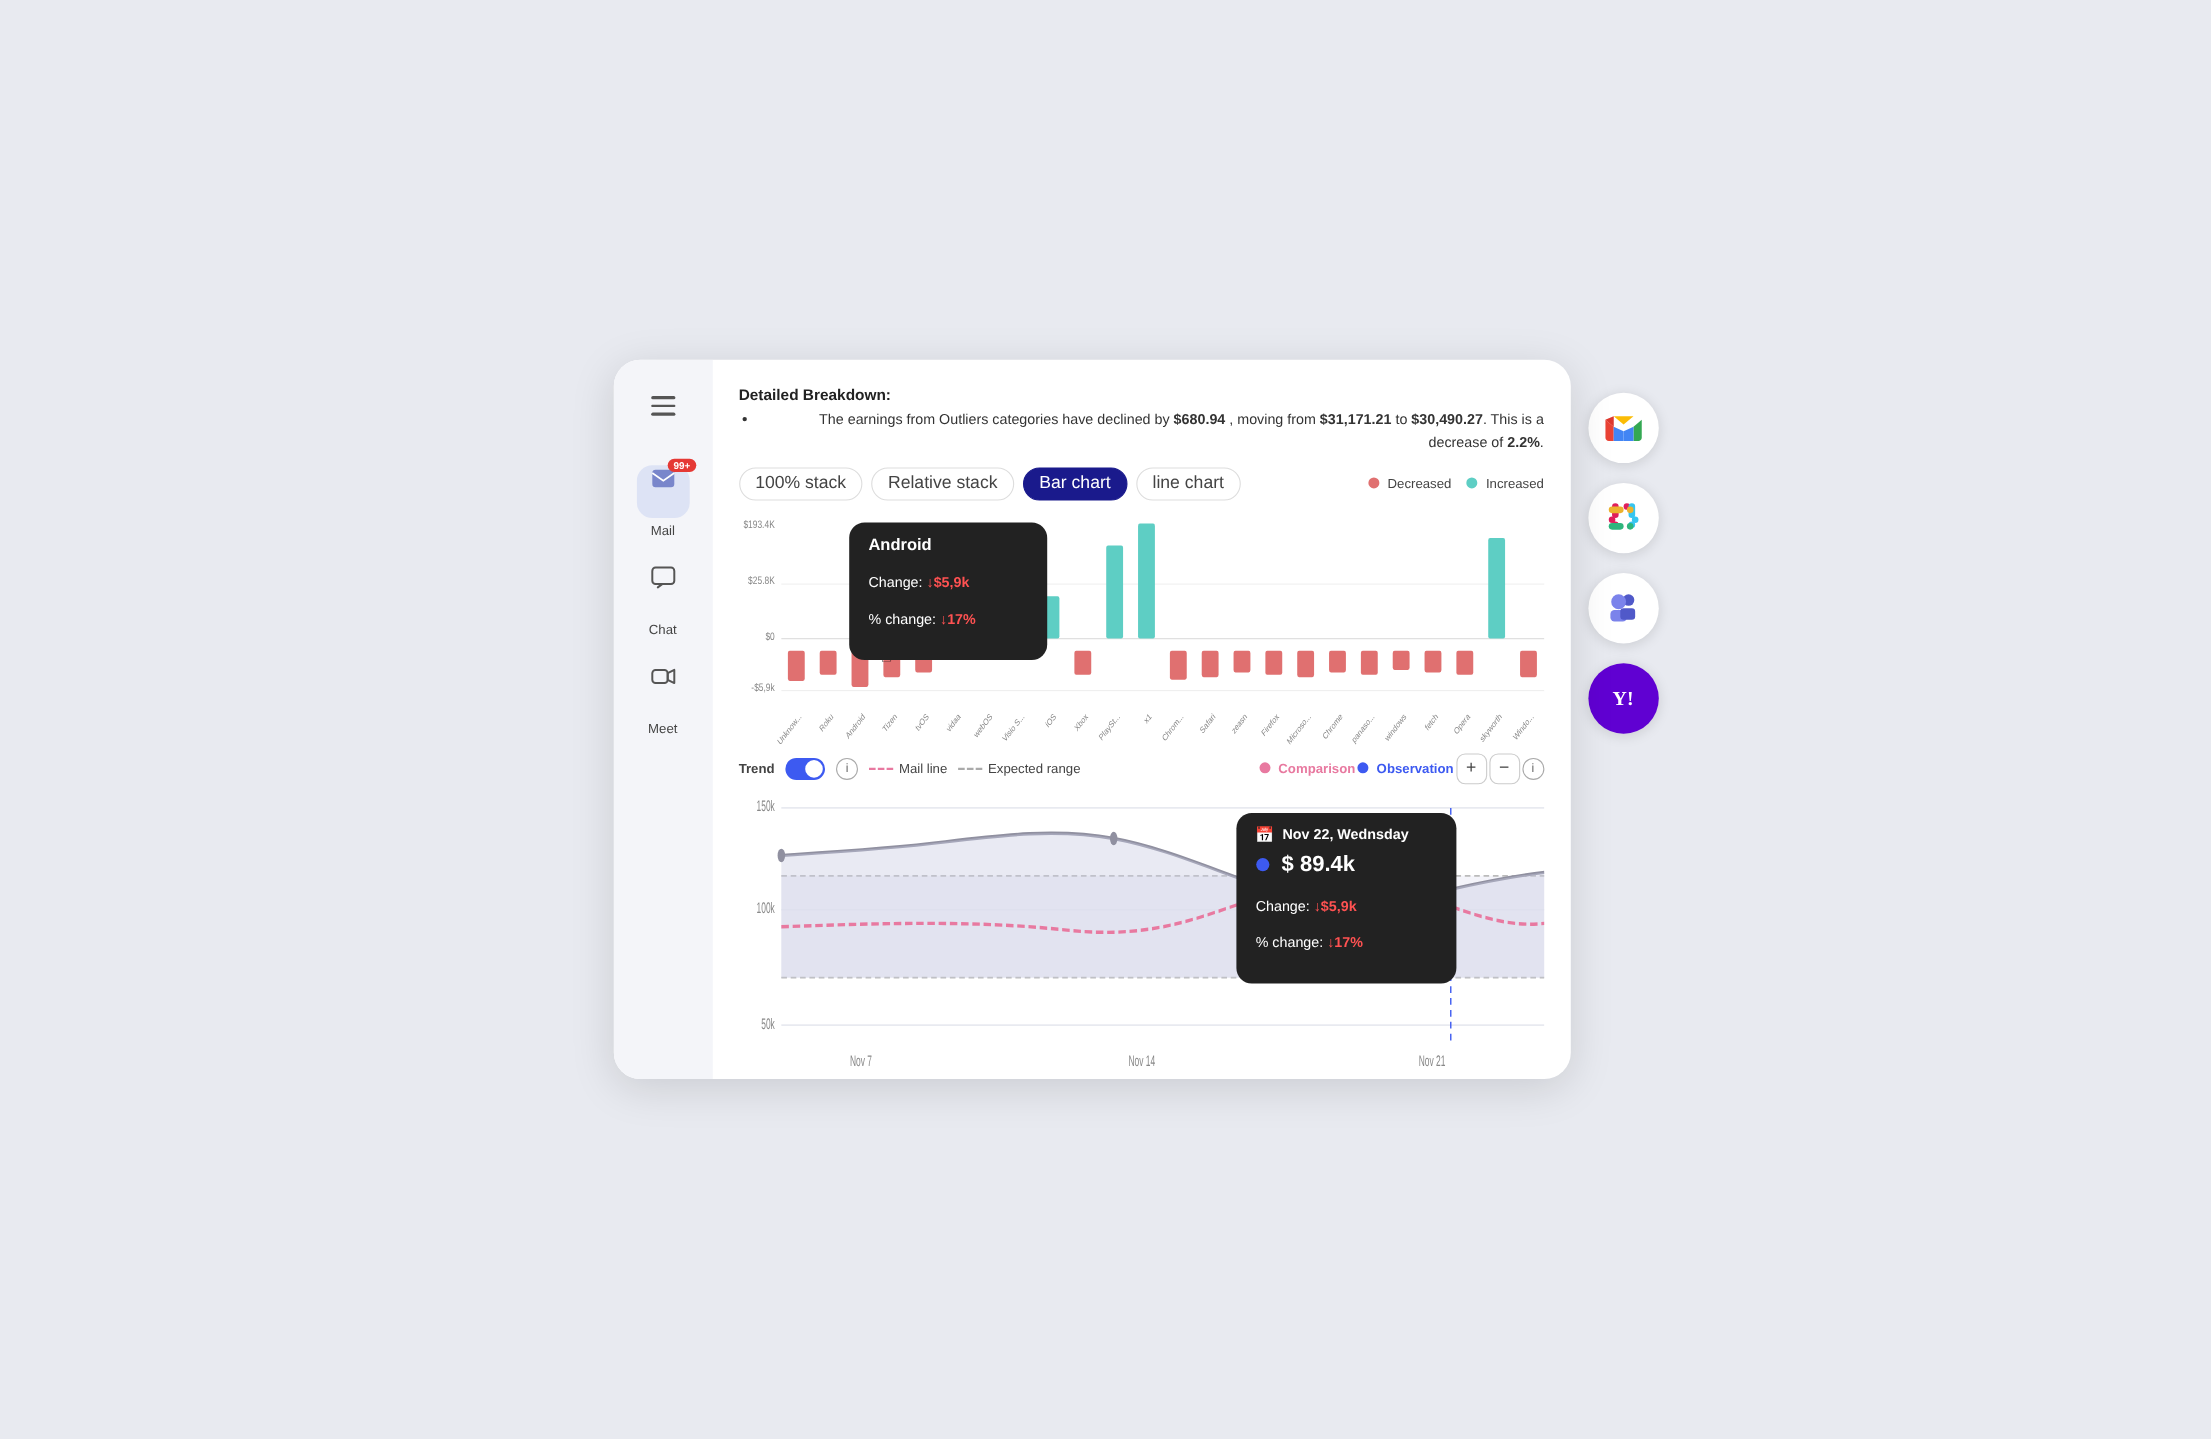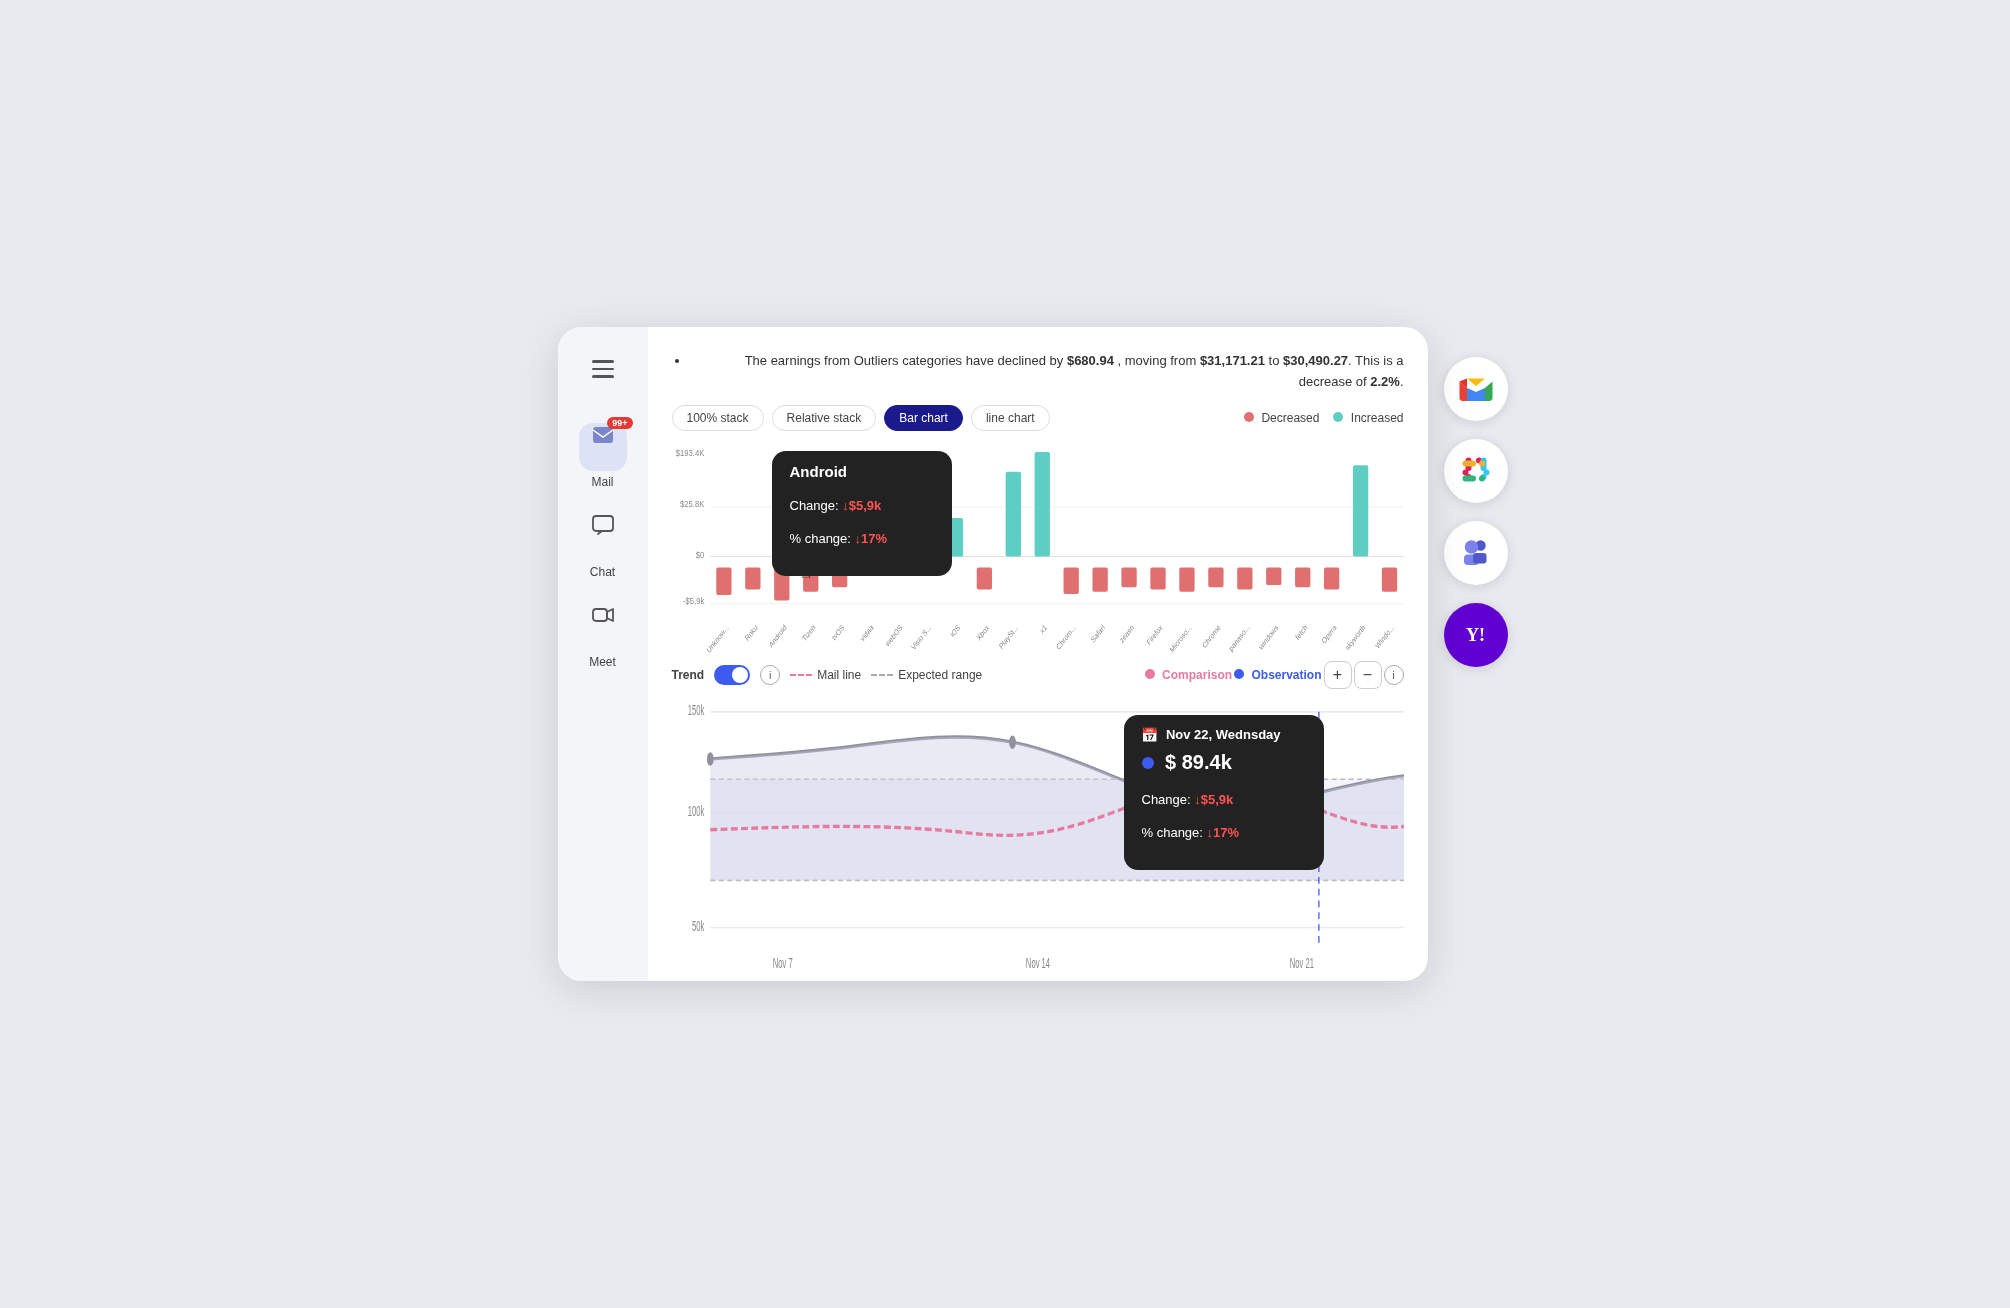--- a/index.html
+++ b/index.html
@@ -176,21 +176,21 @@
       display: flex;
       align-items: center;
       gap: 8px;
       margin-bottom: 10px;
     }
     .ctrl-btn {
       padding: 5px 14px;
       border-radius: 20px;
       border: 1.5px solid #ddd;
       background: #fff;
-      font-size: 12px;
+      font-size: 16px;
       color: #444;
       cursor: pointer;
       font-weight: 500;
     }
     .ctrl-btn.active {
       background: #1a1a8c;
       color: #fff;
       border-color: #1a1a8c;
     }
     .legend-right {
@@ -451,20 +451,21 @@
           </svg>
         </div>
         <span class="sidebar-label">Meet</span>
       </div>
     </div>
 
     <div class="main-content">
 
 
       <div class="breakdown-section">
+        <div class="breakdown-title">Detailed Breakdown:</div>
         <div class="breakdown-text">
           <ul style="margin-left:18px;text-align:right;">
             <li>
               <span>The earnings from Outliers categories have declined by </span><strong>$680.94</strong><span> , moving from </span><strong>$31,171.21</strong><span> to </span><strong>$30,490.27</strong><span>. This is a decrease of </span><strong>2.2%</strong><span>.</span>
             </li>
           </ul>
         </div>
       </div>
 
       <div class="chart-controls">

